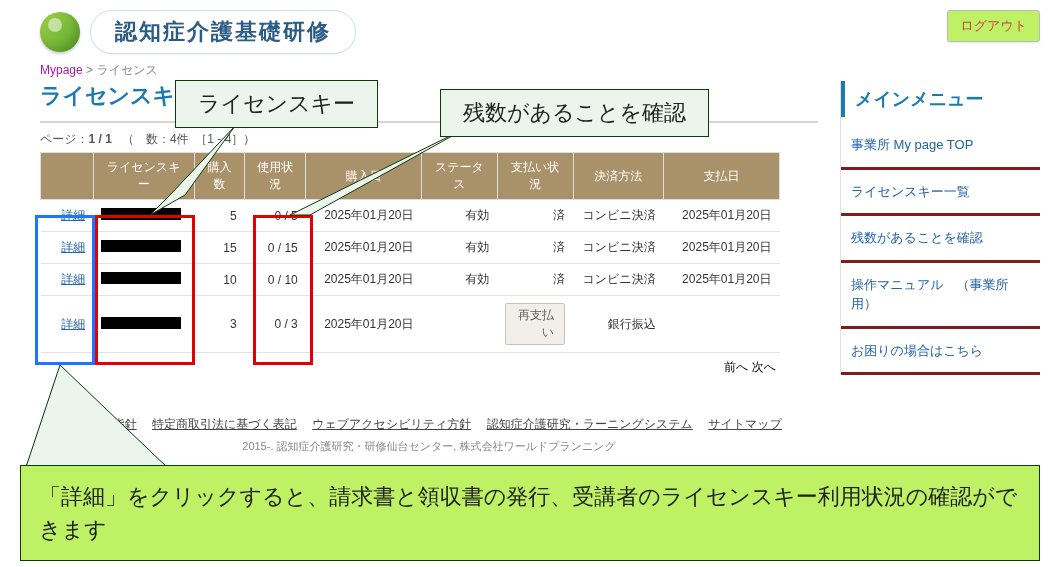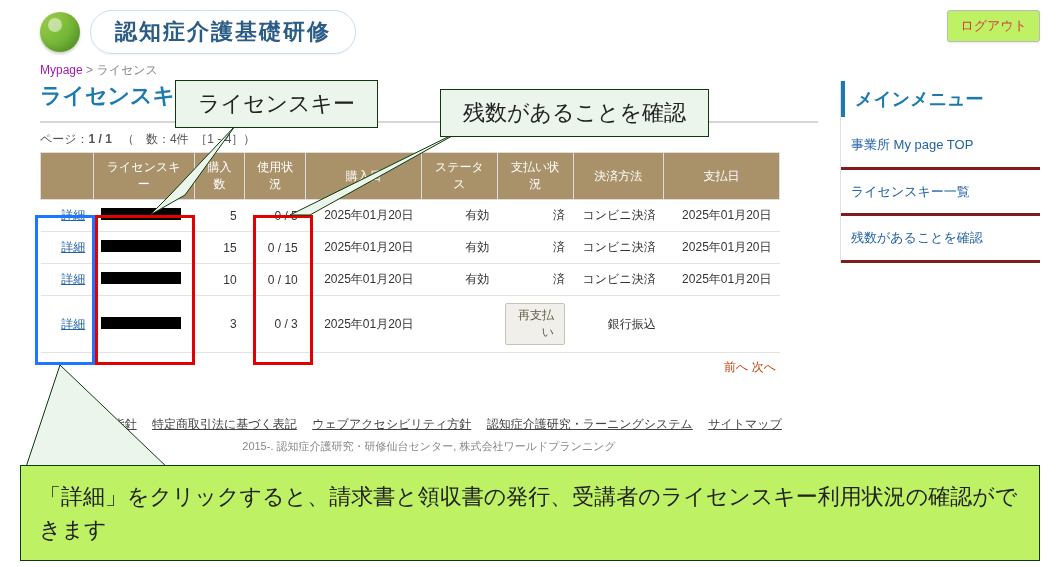--- a/index.html
+++ b/index.html
@@ -22,21 +22,21 @@
   .pager-line { font-size:12px; color:#555; margin-bottom:4px; }
   .pager-line strong { font-weight:bold;text-align:center; }
   table.data { border-collapse: collapse; width: 740px; font-size:12px; }
   table.data th { background:#a9926a; color:#fff; padding:6px 8px; text-align:center; border:1px solid #ddd; font-weight:normal; }
   table.data td { padding:7px 8px; text-align:right; border-bottom:1px solid #e3e3e3; }
   table.data td.key { text-align:left; }
   .blackbar { display:inline-block; width:80px; height:12px; background:#000; }
   a.detail { color:#2363a7; text-decoration:underline; }
   .repay { display:inline-block; background:#f0efe9; border:1px solid #c7c3b5; border-radius:2px; padding:3px 10px; color:#615b4a; cursor:pointer; }
   .tbl-pager { text-align:right; width:740px; padding:6px 4px 0; font-size:12px; }
-  .tbl-pager a { color:#c2410c; text-decoration:none; }
+  .tbl-pager a { color:#000000; text-decoration:none; }
   .sidebar { width:200px; border-left:1px solid #e1e1e1; padding-left:0; }
   .side-head { color:#1b7aaf; font-weight:bold; padding:6px 10px; border-left:4px solid #1b7aaf; margin-bottom:6px; font-size:18px; }
   .side-item { display:block; color:#2363a7; padding:12px 10px; border-bottom:3px solid #7f1d1d; text-decoration:none; font-size:13px; line-height:1.5; }
   .footer-links { text-align:center; font-size:12px; margin-top:40px; color:#666; }
   .footer-links a { color:#444; text-decoration:underline; margin:0 6px; }
   .copyright { text-align:center; font-size:11px; color:#888; margin-top:6px; }
 
   
   .callout { position:absolute; background:#ecf5ec; border:1px solid #0b3a0b; padding:8px 22px; font-size:22px; color:#222; z-index:50; }
   .callout.c1 { top:80px; left:175px; }
@@ -157,20 +157,22 @@
         <a href="#">サイトマップ</a>
       </div>
       <div class="copyright">2015-. 認知症介護研究・研修仙台センター, 株式会社ワールドプランニング</div>
     </div>
 
     <div class="sidebar">
       <div class="side-head">メインメニュー</div>
       <a class="side-item" href="#">事業所 My page TOP</a>
       <a class="side-item" href="#">ライセンスキー一覧</a>
       <a class="side-item" href="#">残数があることを確認</a>
+      <a class="side-item" href="#">操作マニュアル　（事業所用）</a>
+      <a class="side-item" href="#">お困りの場合はこちら</a>
     </div>
   </div>
 </div>
 
 <div class="callout c1">ライセンスキー</div>
 <div class="callout c2">残数があることを確認</div>
 <div class="bigbox">「詳細」をクリックすると、請求書と領収書の発行、受講者のライセンスキー利用状況の確認ができます</div>
 
 <div class="hl blue h-detail"></div>
 <div class="hl h-key"></div>

